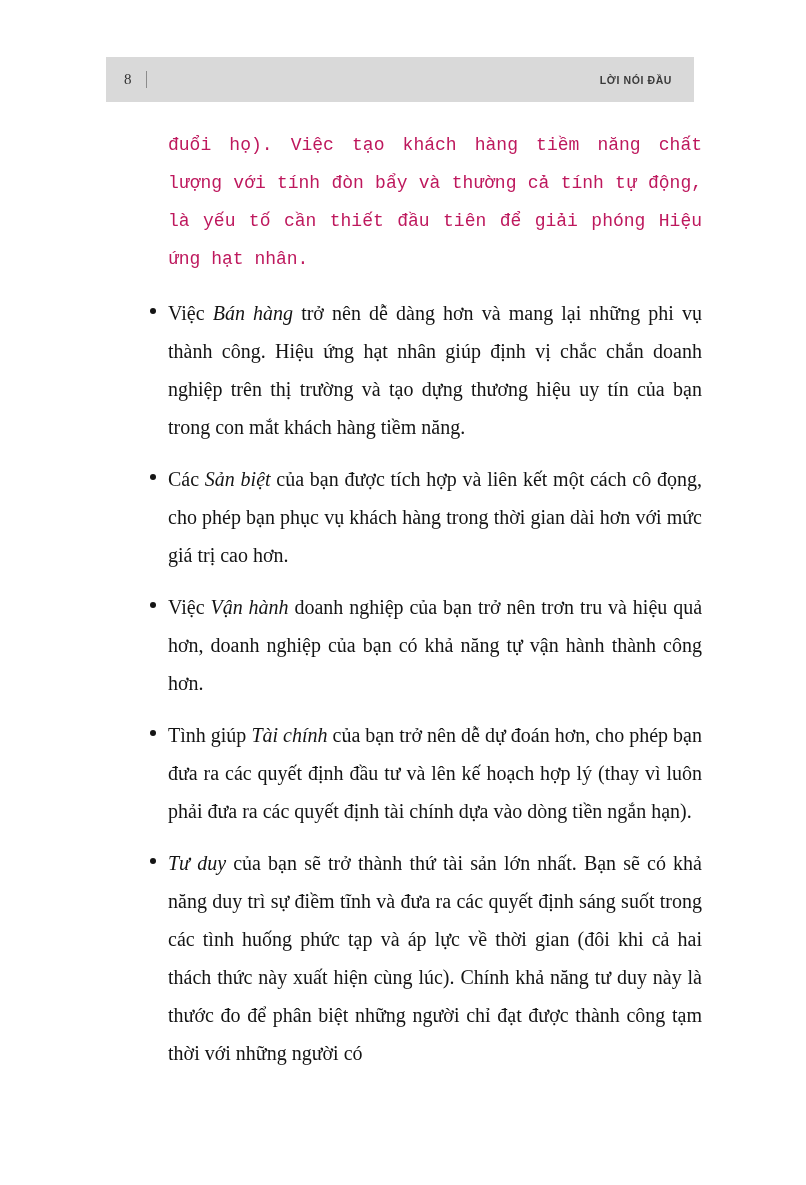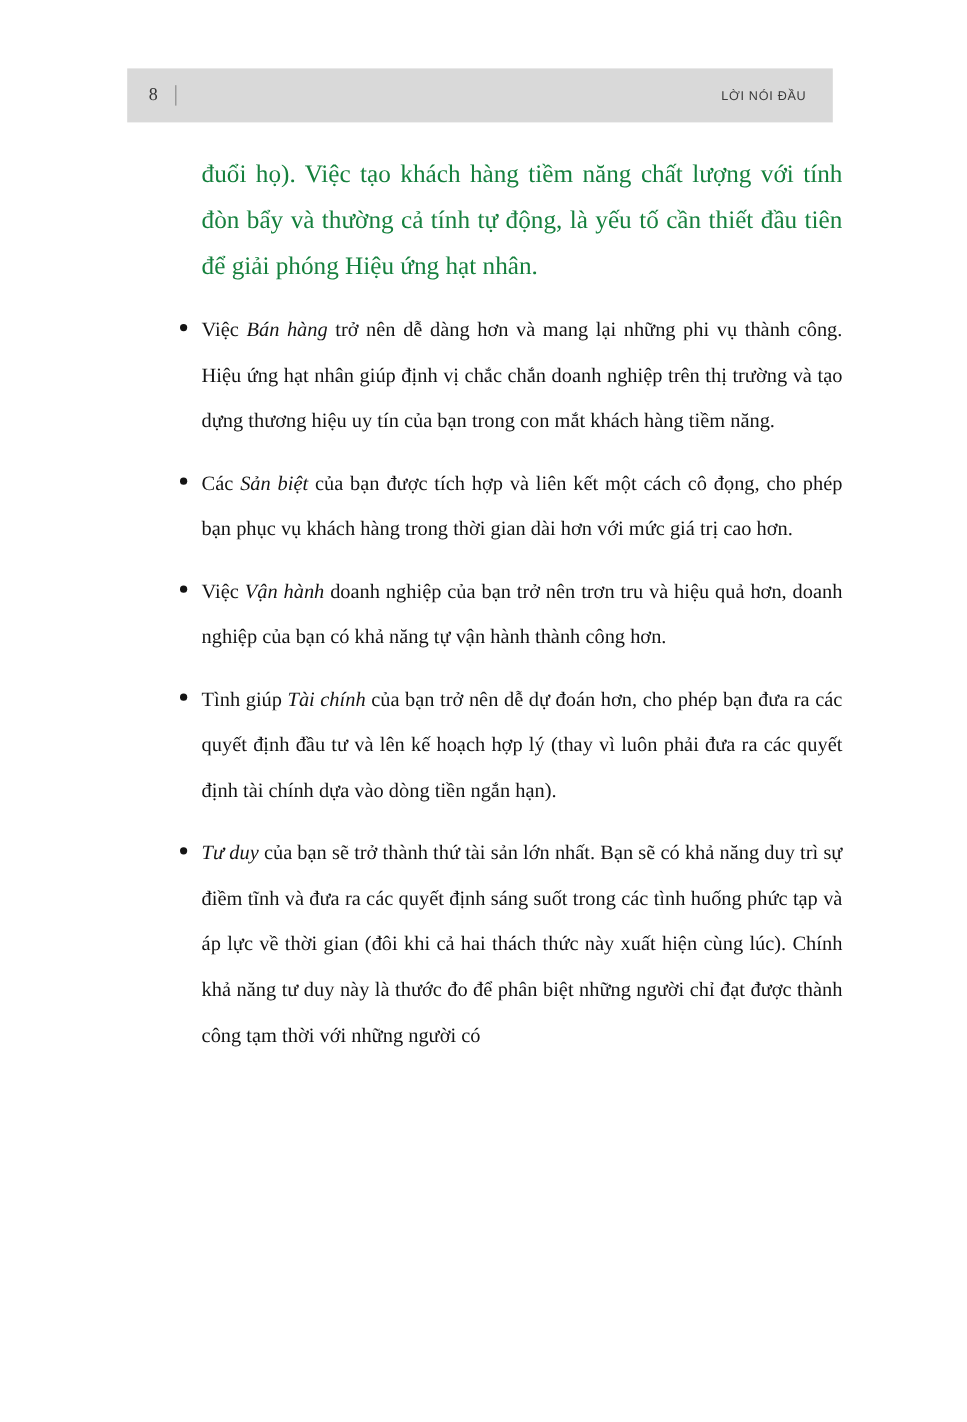--- a/index.html
+++ b/index.html
@@ -42,37 +42,38 @@
     width: 1px;
     height: 17px;
     background: #8c8c8c;
     margin-left: 14px;
   }
   .header-title {
     margin-left: auto;
     margin-right: 22px;
     font-family: "Liberation Sans", sans-serif;
     font-size: 10.5px;
-    font-weight: normal;
+    font-weight: bold;
     letter-spacing: 0.6px;
     color: #3a3a3a;
   }
   .content {
     position: absolute;
     left: 106px;
     top: 126px;
     width: 596px;
   }
   .para {
-    font-size: 21px;
+    font-size: 18px;
     line-height: 38px;
     text-align: justify;
     text-justify: inter-word;
     margin: 0 0 10px 0;
-    color: #15803d;
+    color: #be185d;
+    font-family: Liberation Mono, monospace;
   }
   .para.intro {
     padding-left: 62px;
     padding-right: 0px;
     margin-bottom: 16px;
   }
   .bullet-item {
     position: relative;
     padding-left: 62px;
     margin-bottom: 14px;
@@ -80,21 +81,21 @@
   .bullet-dot {
     position: absolute;
     left: 44px;
     top: 14px;
     width: 6px;
     height: 6px;
     border-radius: 50%;
     background: #141414;
   }
   .bullet-text {
-    font-size: 17px;
+    font-size: 20px;
     line-height: 38px;
     text-align: justify;
     color: #141414;
   }
   .bullet-text em {
     font-style: italic;
   }
   .last-line-flush {
     text-align: justify;
   }

